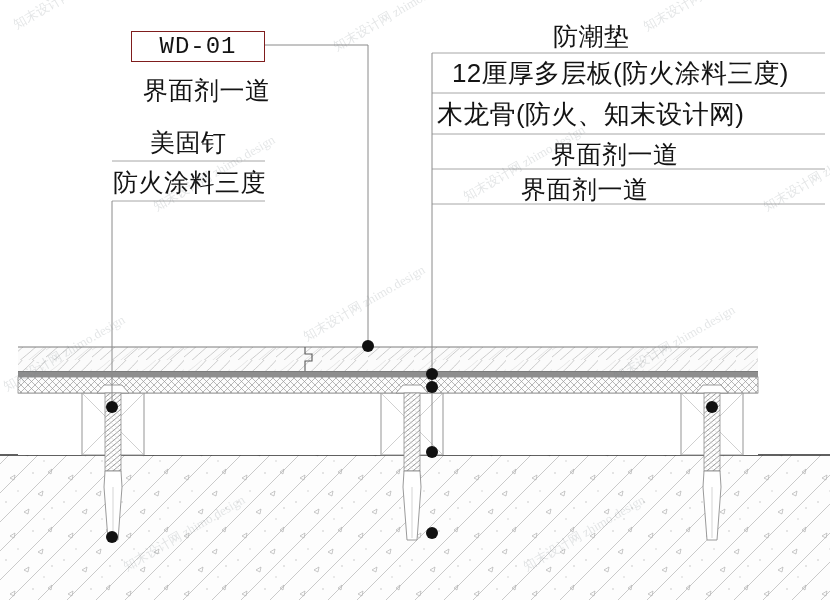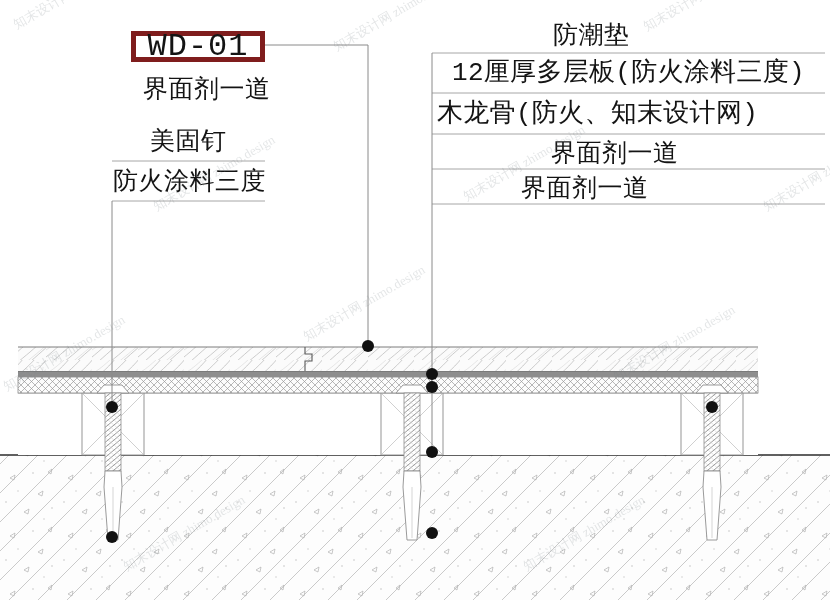--- a/index.html
+++ b/index.html
@@ -7,33 +7,33 @@
     position:relative;width:830px;height:600px;overflow:hidden;
     background:#ffffff;
     font-family:"Liberation Sans","DejaVu Sans",sans-serif;
     color:#1a1a1a;
   }
   #svgroot{position:absolute;left:0;top:0;width:830px;height:600px;}
 
   
   .lbl{
     position:absolute;
-    font-family:Liberation Mono, monospace;
+    font-family:Liberation Sans, sans-serif;
     color:#141414;
     white-space:nowrap;
     line-height:1;
   }
   .lbl-cn{font-size:25px;letter-spacing:.5px;}
   .lbl-cn-sm{font-size:26px;letter-spacing:.3px;}
   .tagbox{
     position:absolute;
-    border:5px solid #7f1d1d;
+    border:1px solid #7f1d1d;
     background:#ffffff;
     font-family:"Liberation Mono","DejaVu Sans Mono",monospace;
-    font-size:32px;
+    font-size:24px;
     letter-spacing:1px;
     color:#141414;
     display:flex;align-items:center;justify-content:center;
     box-sizing:border-box;
   }
   .wm{
     position:absolute;
     font-family:"Liberation Serif","DejaVu Serif",serif;
     font-size:13px;
     color:rgba(120,128,136,0.20);

